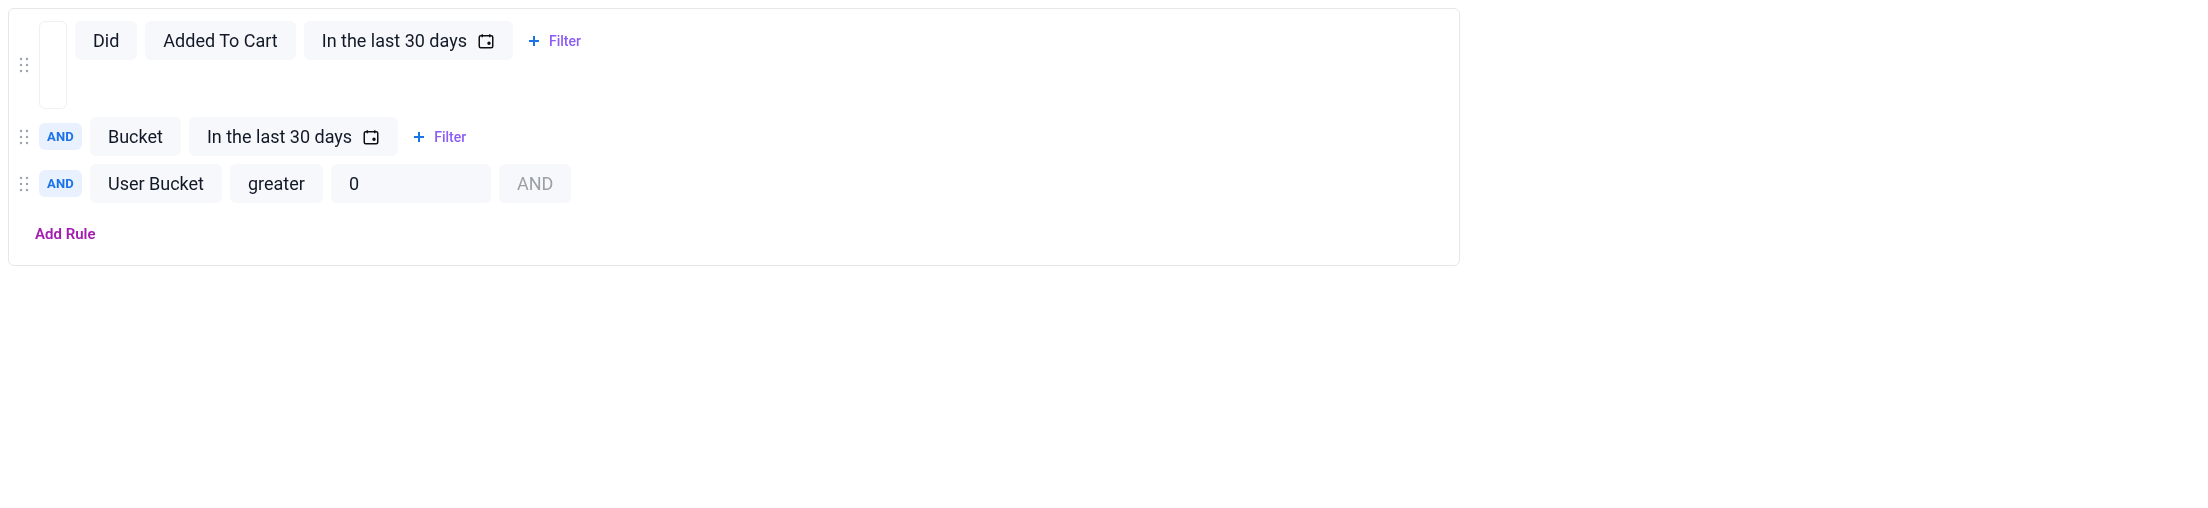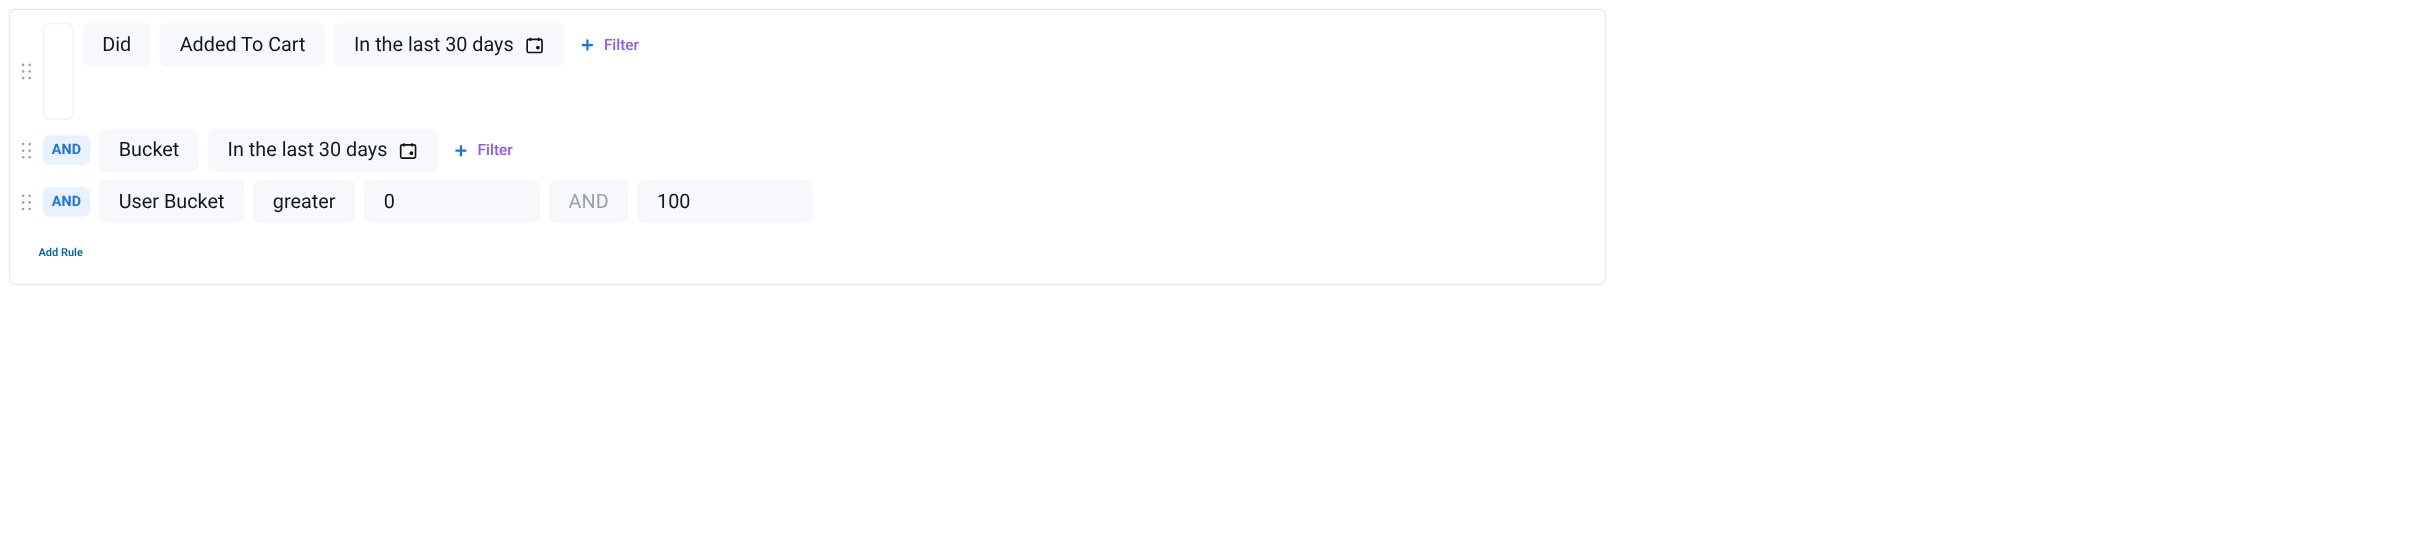--- a/index.html
+++ b/index.html
@@ -87,23 +87,23 @@
     width: 14px; height: 14px;
     display: inline-flex; align-items:center; justify-content:center;
     color: #1a73e8;
   }
   .cal-icon {
     width: 18px; height: 18px;
     display: inline-block;
   }
   .add-rule {
     display: inline-block;
-    color: #0369a1;
+    color: #a21caf;
     font-weight: 600;
-    font-size: 10px;
+    font-size: 15px;
     padding: 10px 18px;
     border-radius: 6px;
     margin-top: 4px;
     cursor: pointer;
   }
 
   
   .rule-group {
     display: flex;
     align-items: stretch;
@@ -212,18 +212,17 @@
           <circle cx="8" cy="8" r="1.2"></circle>
           <circle cx="2" cy="14" r="1.2"></circle>
           <circle cx="8" cy="14" r="1.2"></circle>
         </svg>
     </span>
     <span class="and-badge">AND</span>
     <span class="chip clicky">User Bucket</span>
     <span class="chip clicky">greater</span>
     <span class="chip clicky wide">0</span>
     <span class="chip muted">AND</span>
-    <span class="chip clicky wide">100</span>
   </div>
 
   <div class="add-rule">Add Rule</div>
 
 </div>
 
 </body></html>

